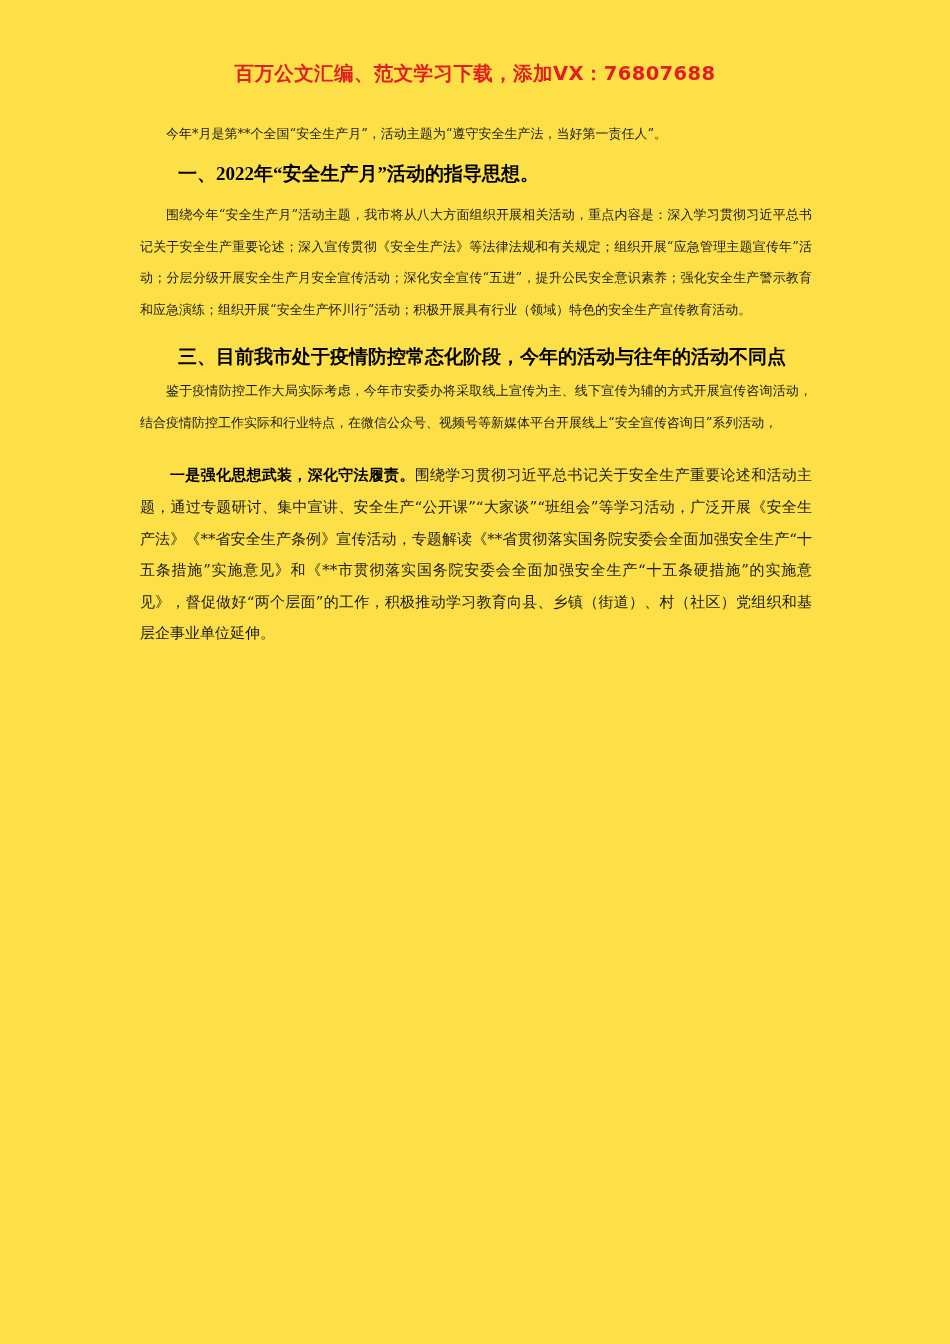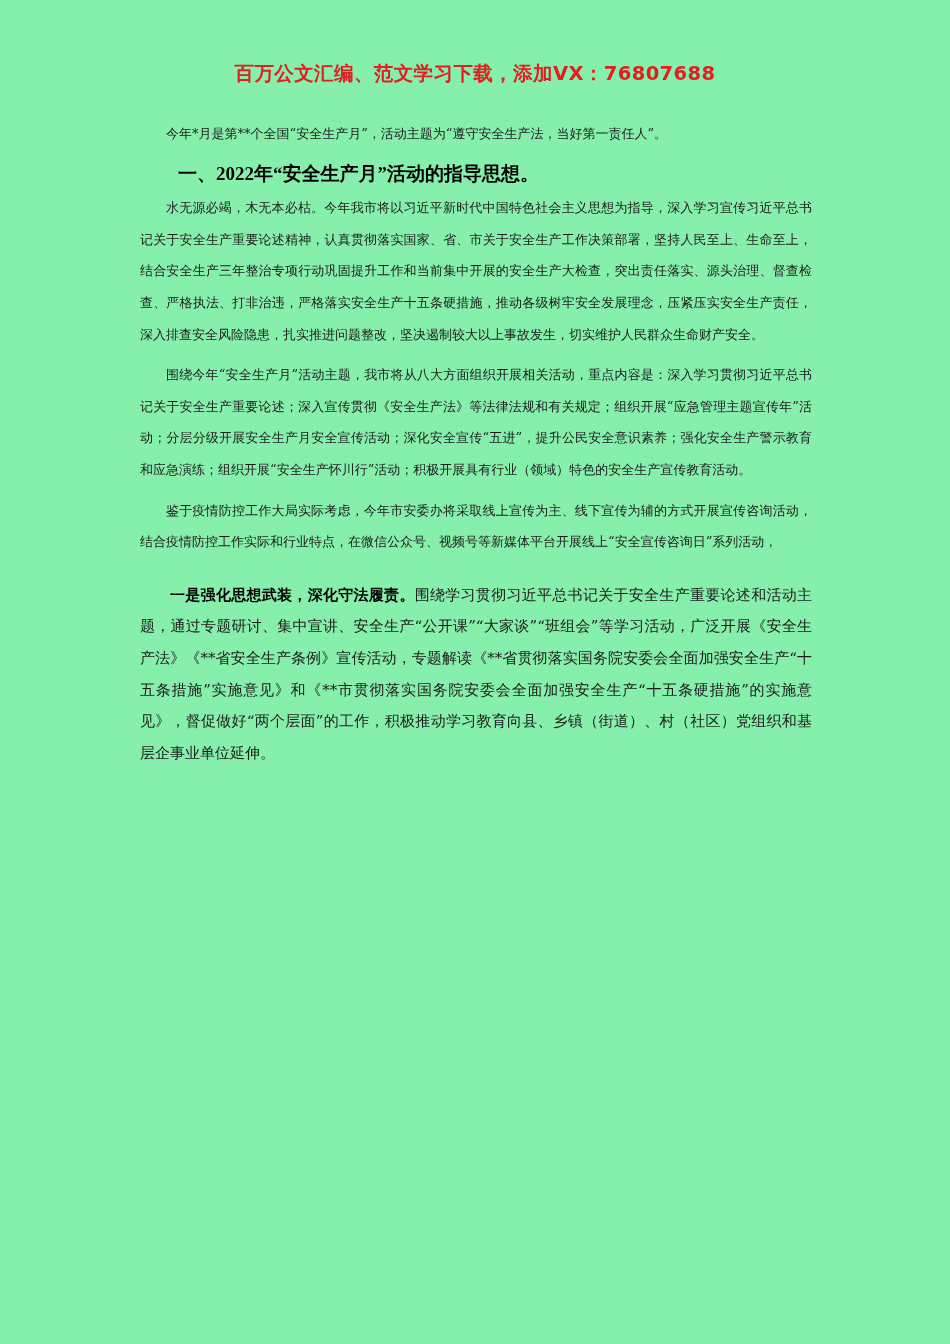--- a/index.html
+++ b/index.html
@@ -11,21 +11,21 @@
     width: 950px;
     height: 1344px;
     overflow: hidden;
     font-family: "DejaVu Serif", "Liberation Serif", serif;
   }
 
   .page {
     position: relative;
     width: 950px;
     height: 1344px;
-    background: #86efac;
+    background: #fde047;
     box-sizing: border-box;
     padding: 8px;
   }
 
   .watermark-band {
     position: absolute;
     top: 60px;
     left: 0;
     width: 950px;
     text-align: center;
@@ -105,29 +105,29 @@
   <div class="watermark-band">
     <span class="watermark-text">百万公文汇编、范文学习下载，添加VX：76807688</span>
   </div>
 
   <div class="doc-body">
 
     <p class="para">今年*月是第**个全国“安全生产月”，活动主题为“遵守安全生产法，当好第一责任人”。</p>
 
     <p class="heading">一、2022年“安全生产月”活动的指导思想。</p>
 
-    <p class="para">水无源必竭，木无本必枯。今年我市将以习近平新时代中国特色社会主义思想为指导，深入学习宣传习近平总书记关于安全生产重要论述精神，认真贯彻落实国家、省、市关于安全生产工作决策部署，坚持人民至上、生命至上，结合安全生产三年整治专项行动巩固提升工作和当前集中开展的安全生产大检查，突出责任落实、源头治理、督查检查、严格执法、打非治违，严格落实安全生产十五条硬措施，推动各级树牢安全发展理念，压紧压实安全生产责任，深入排查安全风险隐患，扎实推进问题整改，坚决遏制较大以上事故发生，切实维护人民群众生命财产安全。</p>
 
     <div class="gap-sm"></div>
 
 
     <p class="para">围绕今年“安全生产月”活动主题，我市将从八大方面组织开展相关活动，重点内容是：深入学习贯彻习近平总书记关于安全生产重要论述；深入宣传贯彻《安全生产法》等法律法规和有关规定；组织开展“应急管理主题宣传年”活动；分层分级开展安全生产月安全宣传活动；深化安全宣传“五进”，提升公民安全意识素养；强化安全生产警示教育和应急演练；组织开展“安全生产怀川行”活动；积极开展具有行业（领域）特色的安全生产宣传教育活动。</p>
 
     <div class="gap-sm"></div>
 
+    <p class="heading">三、目前我市处于疫情防控常态化阶段，今年的活动与往年的活动不同点</p>
 
     <p class="para">鉴于疫情防控工作大局实际考虑，今年市安委办将采取线上宣传为主、线下宣传为辅的方式开展宣传咨询活动，结合疫情防控工作实际和行业特点，在微信公众号、视频号等新媒体平台开展线上“安全宣传咨询日”系列活动，</p>
 
     <div class="gap-md"></div>
 
 
     <p class="para-lead">
       <span class="lead">一是强化思想武装，深化守法履责。</span><span>围绕学习贯彻习近平总书记关于安全生产重要论述和活动主题，通过专题研讨、集中宣讲、安全生产“公开课”“大家谈”“班组会”等学习活动，广泛开展《安全生产法》《**省安全生产条例》宣传活动，专题解读《**省贯彻落实国务院安委会全面加强安全生产“十五条措施”实施意见》和《**市贯彻落实国务院安委会全面加强安全生产“十五条硬措施”的实施意见》，督促做好“两个层面”的工作，积极推动学习教育向县、乡镇（街道）、村（社区）党组织和基层企事业单位延伸。</span>
     </p>
 

